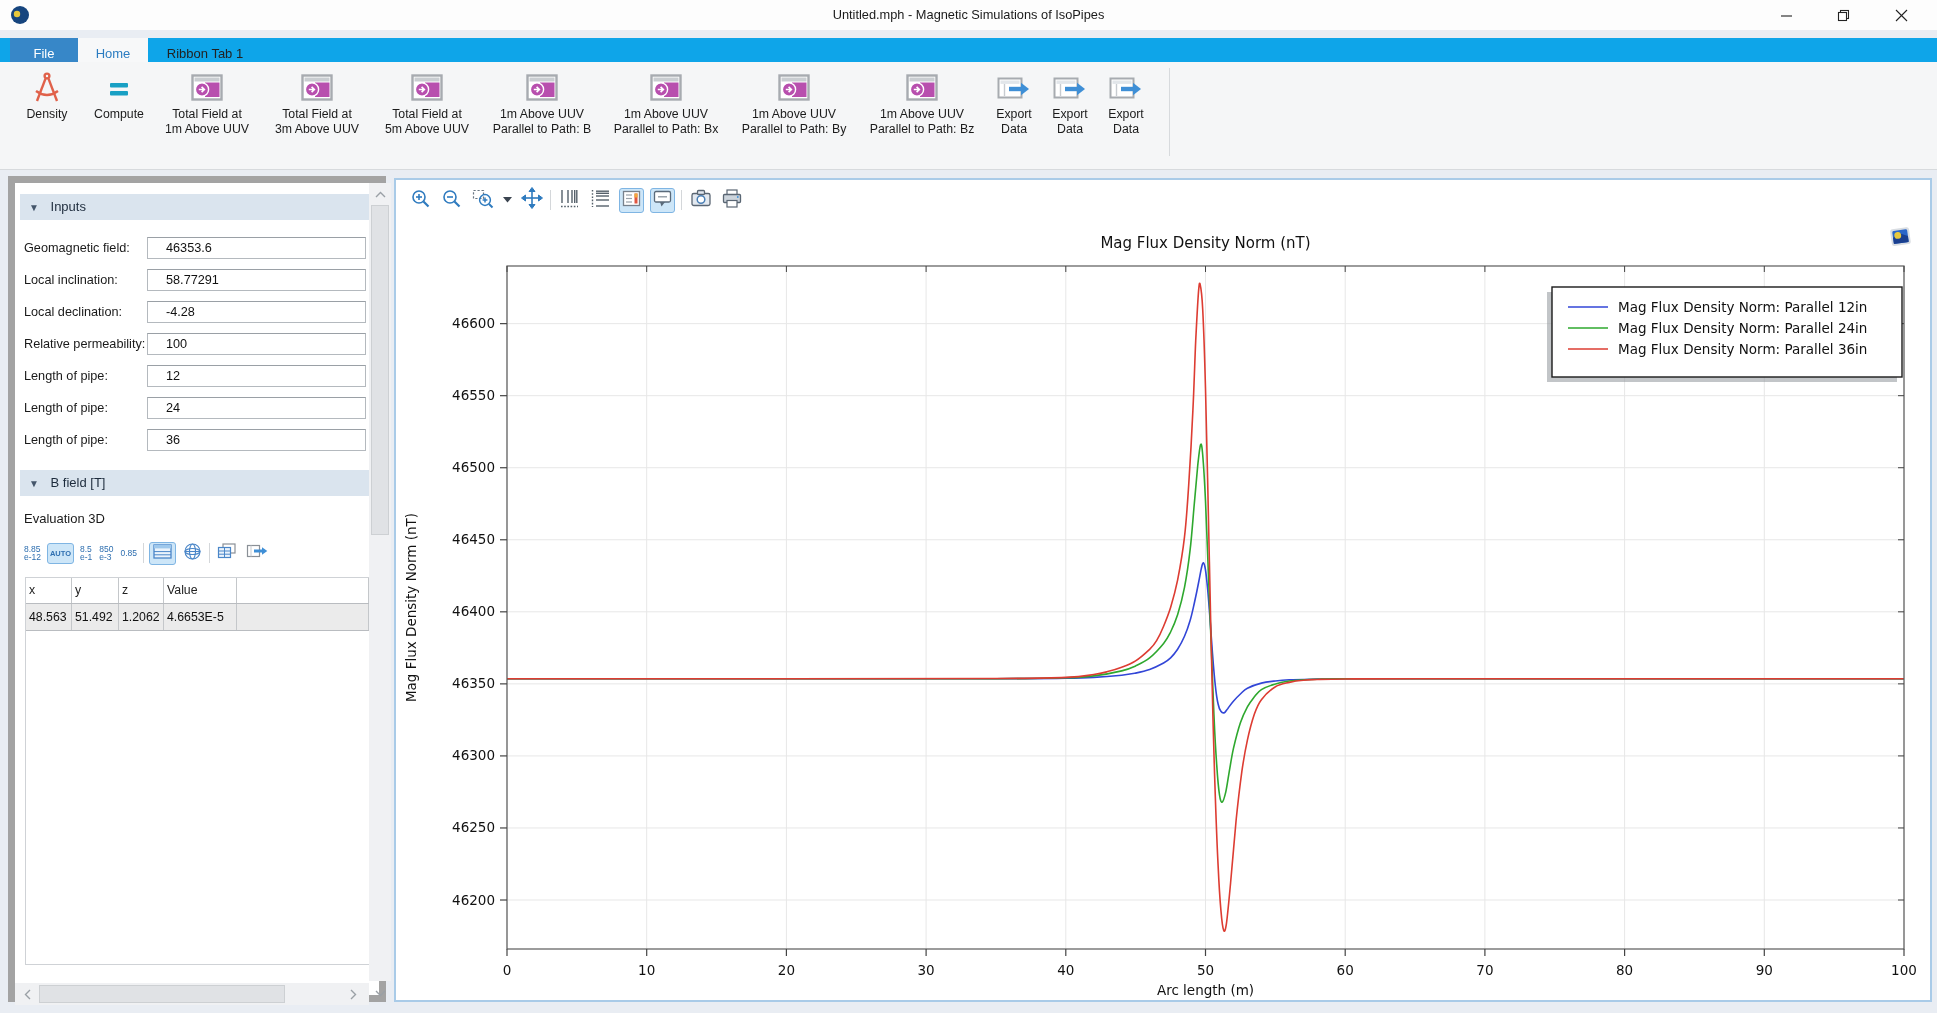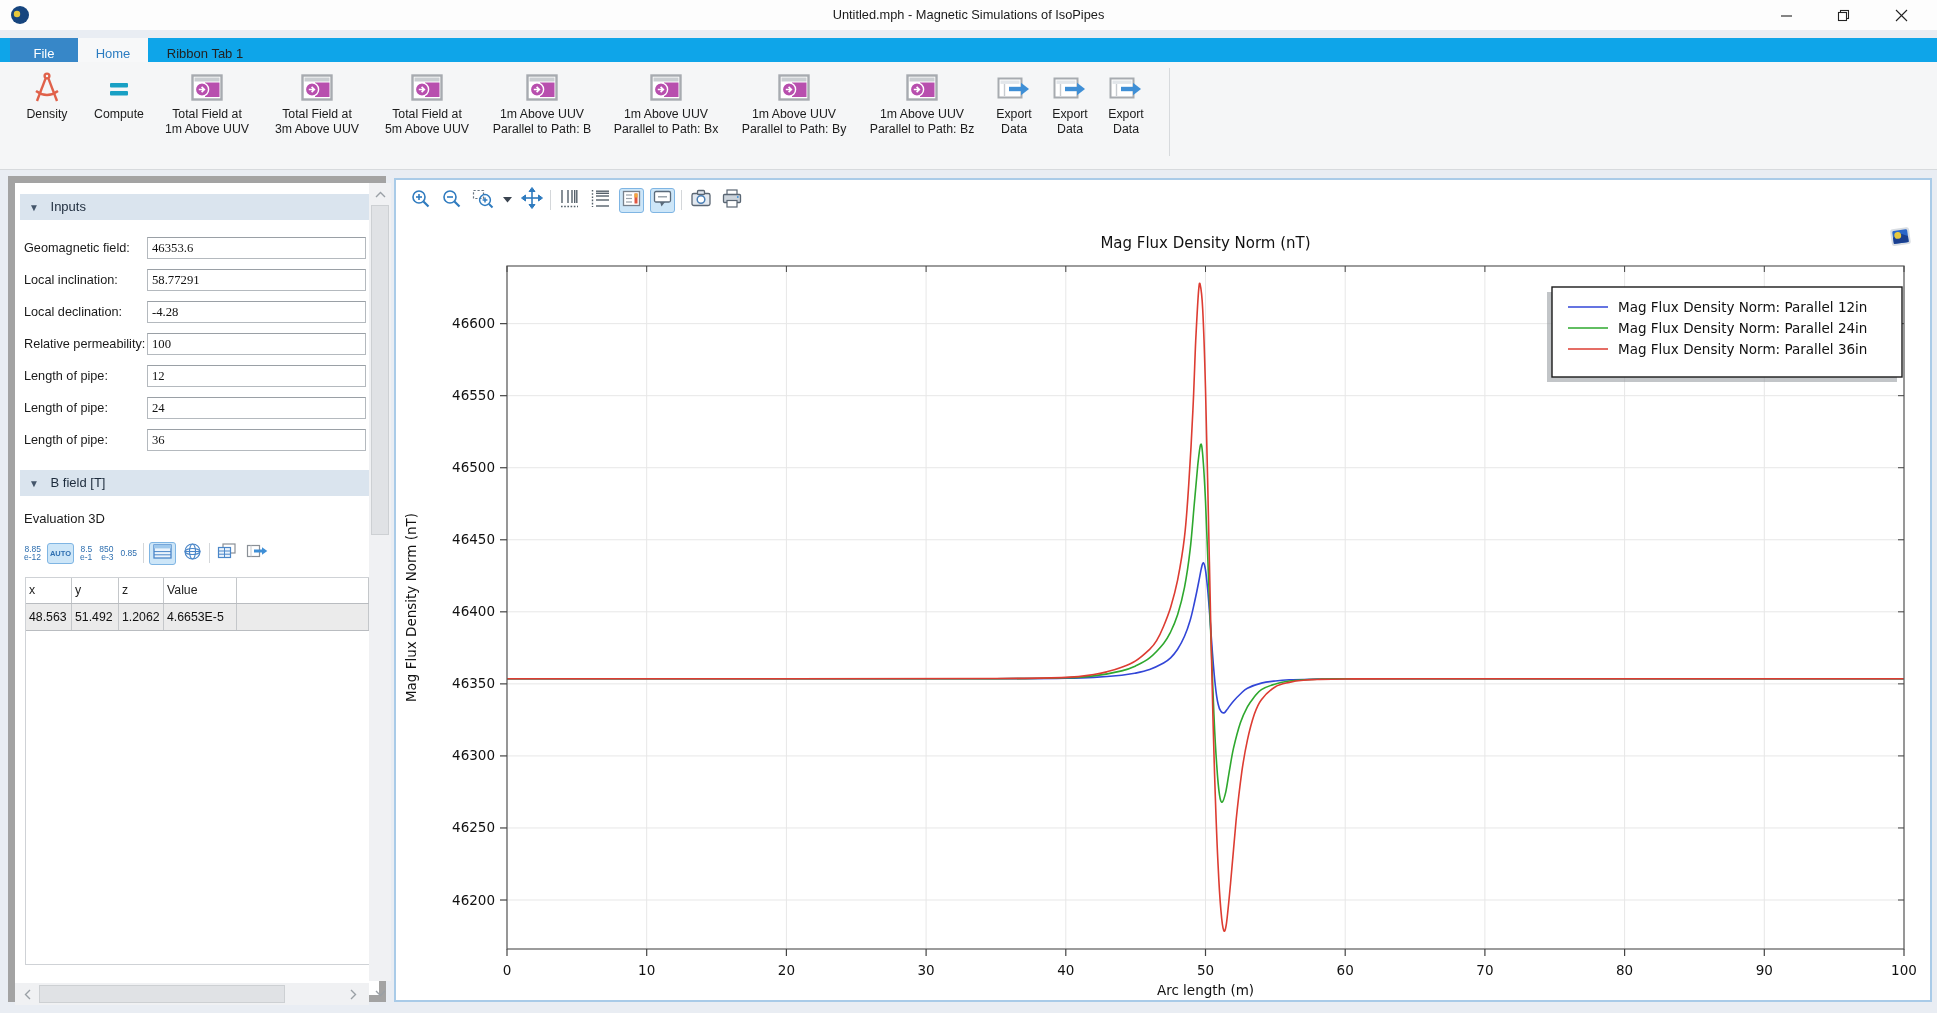--- a/index.html
+++ b/index.html
@@ -33,26 +33,26 @@
 
   
   #sidebar { left:8px; top:176px; width:378px; height:826px; background:#fff;
     border:7px solid #a3a3a3; }
   .sect-head { position:absolute; left:5px; width:349px; height:26px; background:#dae4ee;
     font-size:13px; color:#1d2b3c; line-height:26px; padding-left:9px; cursor:default; }
   .sect-head .tri { color:#44556a; font-size:10px; margin-right:8px; }
   .fld-label { position:absolute; left:9px; font-size:12.7px; color:#1a1a1a; }
   .fld-input { position:absolute; left:132px; width:219px; height:22px;
     border:1px solid #b4b9be; border-top-color:#9aa0a6; background:#fff;
-    font-family:Liberation Serif, serif; font-size:12.7px; color:#111; padding:0 4px; }
+    font-family:Liberation Sans, sans-serif; font-size:12.7px; color:#111; padding:0 18px; }
   #eval-label { position:absolute; left:9px; font-size:13px; color:#1a1a1a; }
 
   #prec-bar { position:absolute; left:8px; top:356px; height:28px; display:flex;
     align-items:center; gap:5px; }
-  .prec-txt { font-size:8.5px; line-height:8.5px; color:#2e6fb0; text-align:right; cursor:default; padding:2px 1px; }
+  .prec-txt { font-size:8.5px; line-height:8.5px; color:#2e6fb0; text-align:left; cursor:default; padding:2px 1px; }
   .mini-toggle { border:1px solid #7fb5e3; background:#cde6f8; border-radius:3px;
     display:flex; align-items:center; justify-content:center; cursor:default; }
   .mini-btn { display:flex; align-items:center; justify-content:center; cursor:default; padding:2px; }
   .vsep { width:1px; height:20px; background:#d4d7da; }
 
   #eval-table { position:absolute; left:10px; top:394px; width:345px; height:388px;
     border:1px solid #cfd2d6; background:#fff; }
   .trow { display:flex; border-bottom:1px solid #b9bcc0; }
   .tcell { border-right:1px solid #c4c7ca; font-size:12.3px; color:#111;
     padding:0 3px; line-height:26px; height:26px; overflow:hidden; white-space:nowrap; }

